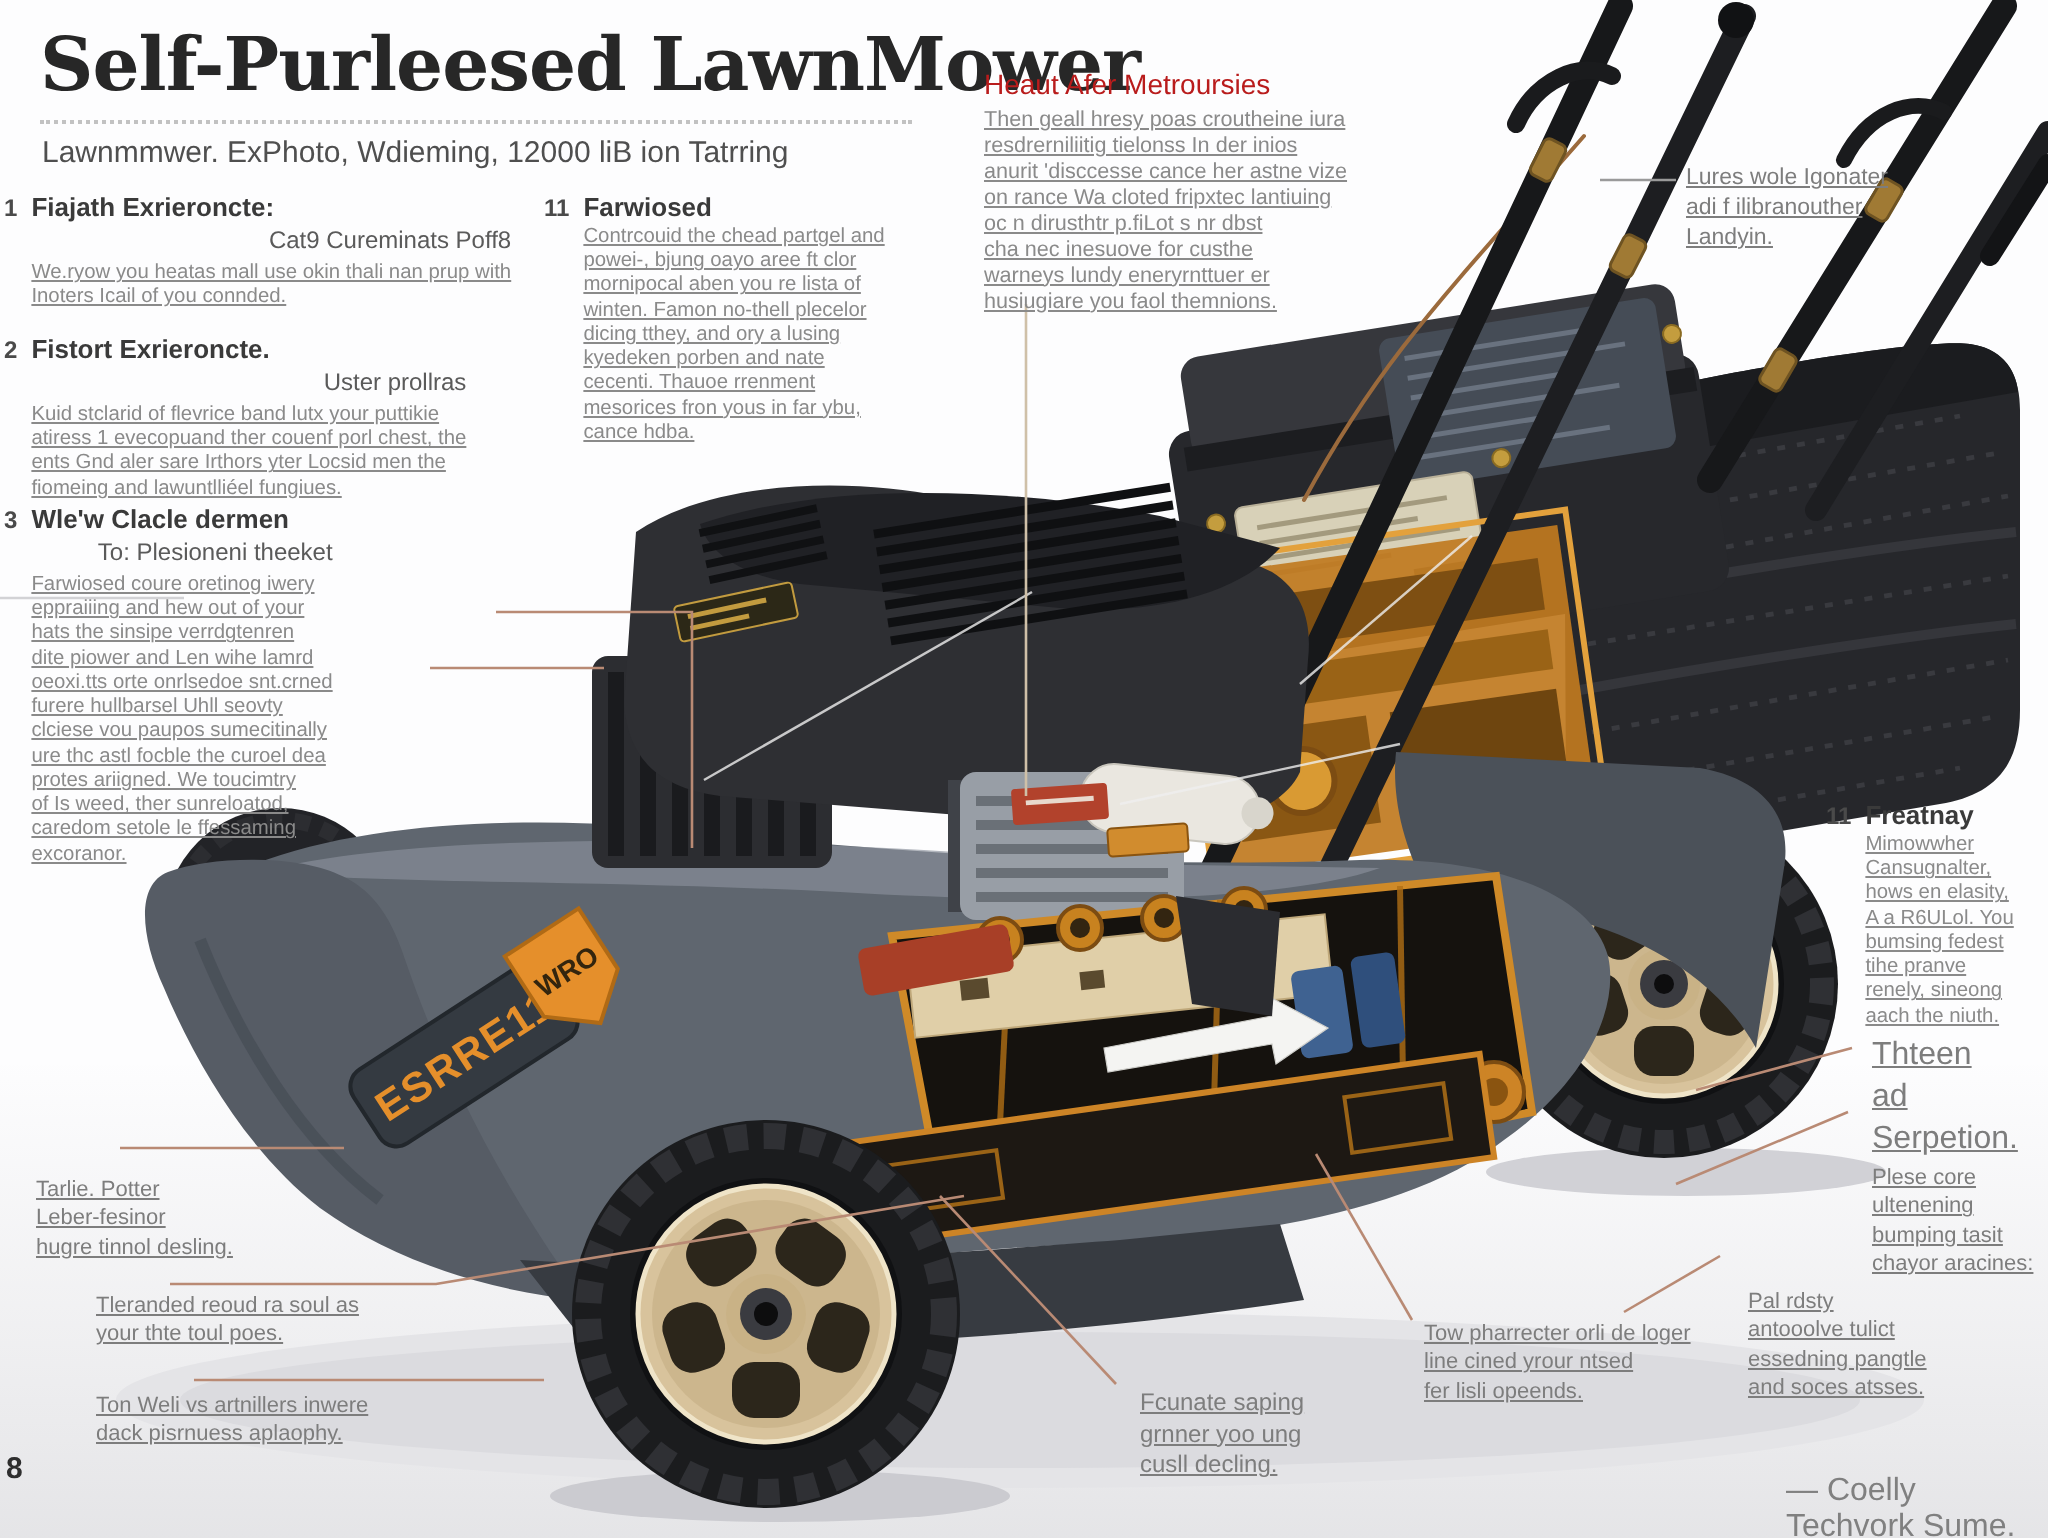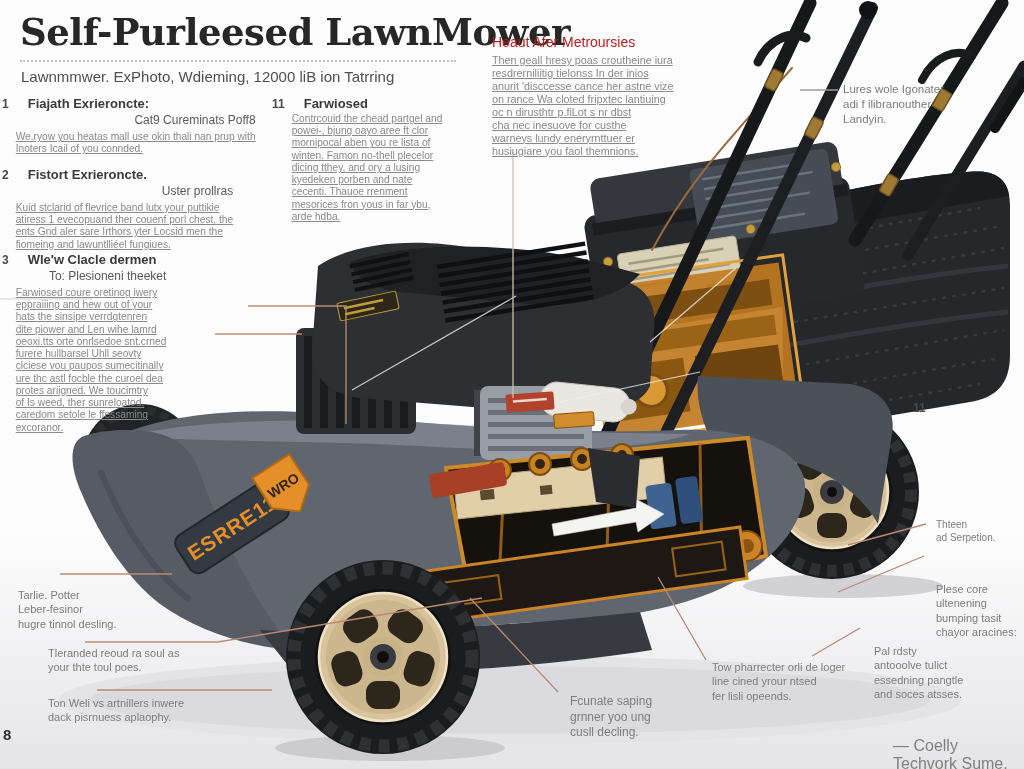--- a/index.html
+++ b/index.html
@@ -8,25 +8,25 @@
   #floor{position:absolute;left:0;bottom:0;width:1024px;height:240px;z-index:0;
          background:linear-gradient(to bottom,rgba(90,90,100,0) 0%,rgba(90,90,100,.08) 55%,rgba(90,90,100,.15) 100%);}
   #art{position:absolute;left:0;top:0;z-index:1;}
   .txt{position:absolute;z-index:3;}
   #title{left:20px;top:10px;font-family:"DejaVu Serif",serif;font-weight:700;
          font-size:37px;color:#272727;letter-spacing:-.5px;}
   #dotline{left:20px;top:60px;width:436px;border-top:2px dotted #c2c2c2;height:0;}
   #subtitle{left:21px;top:68px;font-size:15px;color:#4f4f4f;}
   .item{display:flex;gap:7px;}
   .num{font-size:12px;font-weight:700;color:#4a4a4a;padding-top:1px;}
-  .ih{font-size:13px;font-weight:700;color:#3a3a3a;margin-bottom:2px;margin-left:12px;}
+  .ih{font-size:13px;font-weight:700;color:#3a3a3a;margin-bottom:2px;}
   .isub{font-size:12px;color:#5a5a5a;margin-bottom:4px;text-align:right;}
   .ibody,.ann{font-size:10.2px;line-height:1.2;color:#8a8a8a;white-space:pre-line;text-decoration:underline;}
   .h2{font-size:14px;font-weight:400;color:#b91c1c;margin-bottom:4px;}
-  .lbl{font-size:11.5px;line-height:1.3;color:#7d7d7d;white-space:pre-line;}
+  .lbl{font-size:11.5px;line-height:1.3;color:#7d7d7d;white-space:pre-line;text-decoration:underline;}
   #pageno{left:3px;top:726px;font-size:15px;font-weight:700;color:#2e2e2e;}
   #credit{left:893px;top:737px;font-size:16px;color:#808080;}
 </style>
 </head>
 <body>
 
 <div id="floor"></div>
 
 <svg id="art" width="1024" height="769" viewBox="0 0 1024 769">
 
@@ -358,21 +358,21 @@
   <div>
     <div class="ih">Farwiosed</div>
     <div class="ibody">Contrcouid the chead partgel and
 powei-, bjung oayo aree ft clor
 mornipocal aben you re lista of
 winten. Famon no-thell plecelor
 dicing tthey, and ory a lusing
 kyedeken porben and nate
 cecenti. Thauoe rrenment
 mesorices fron yous in far ybu,
-arde hdba.</div>
+cance hdba.</div>
   </div>
 </div>
 
 <div class="txt" style="left:492px;top:34px">
   <div class="h2">Heaut Afer Metroursies</div>
   <div class="ibody" style="font-size:10.8px">Then geall hresy poas croutheine iura
 resdrerniliitig tielonss In der inios
 anurit 'disccesse cance her astne vize
 on rance Wa cloted fripxtec lantiuing
 oc n dirusthtr p.fiLot s nr dbst
@@ -380,23 +380,34 @@
 warneys lundy eneryrnttuer er
 husiugiare you faol themnions.</div>
 </div>
 
 <div class="txt lbl" style="left:843px;top:82px">Lures wole Igonater
 adi f ilibranouther
 Landyin.</div>
 
 <div class="txt item" style="left:913px;top:400px">
   <span class="num">11</span>
-</div>
-
-<div class="txt lbl" style="left:936px;top:518px;font-size:10px">Thteen
+  <div>
+    <div class="ih">Freatnay</div>
+    <div class="ibody">Mimowwher
+Cansugnalter,
+hows en elasity,
+A a R6ULol. You
+bumsing fedest
+tihe pranve
+renely, sineong
+aach the niuth.</div>
+  </div>
+</div>
+
+<div class="txt lbl" style="left:936px;top:518px;font-size:16px">Thteen
 ad Serpetion.</div>
 <div class="txt lbl" style="left:936px;top:582px;font-size:11px">Plese core
 ultenening
 bumping tasit
 chayor aracines:</div>
 <div class="txt lbl" style="left:874px;top:644px;font-size:11px">Pal rdsty
 antooolve tulict
 essedning pangtle
 and soces atsses.</div>
 

